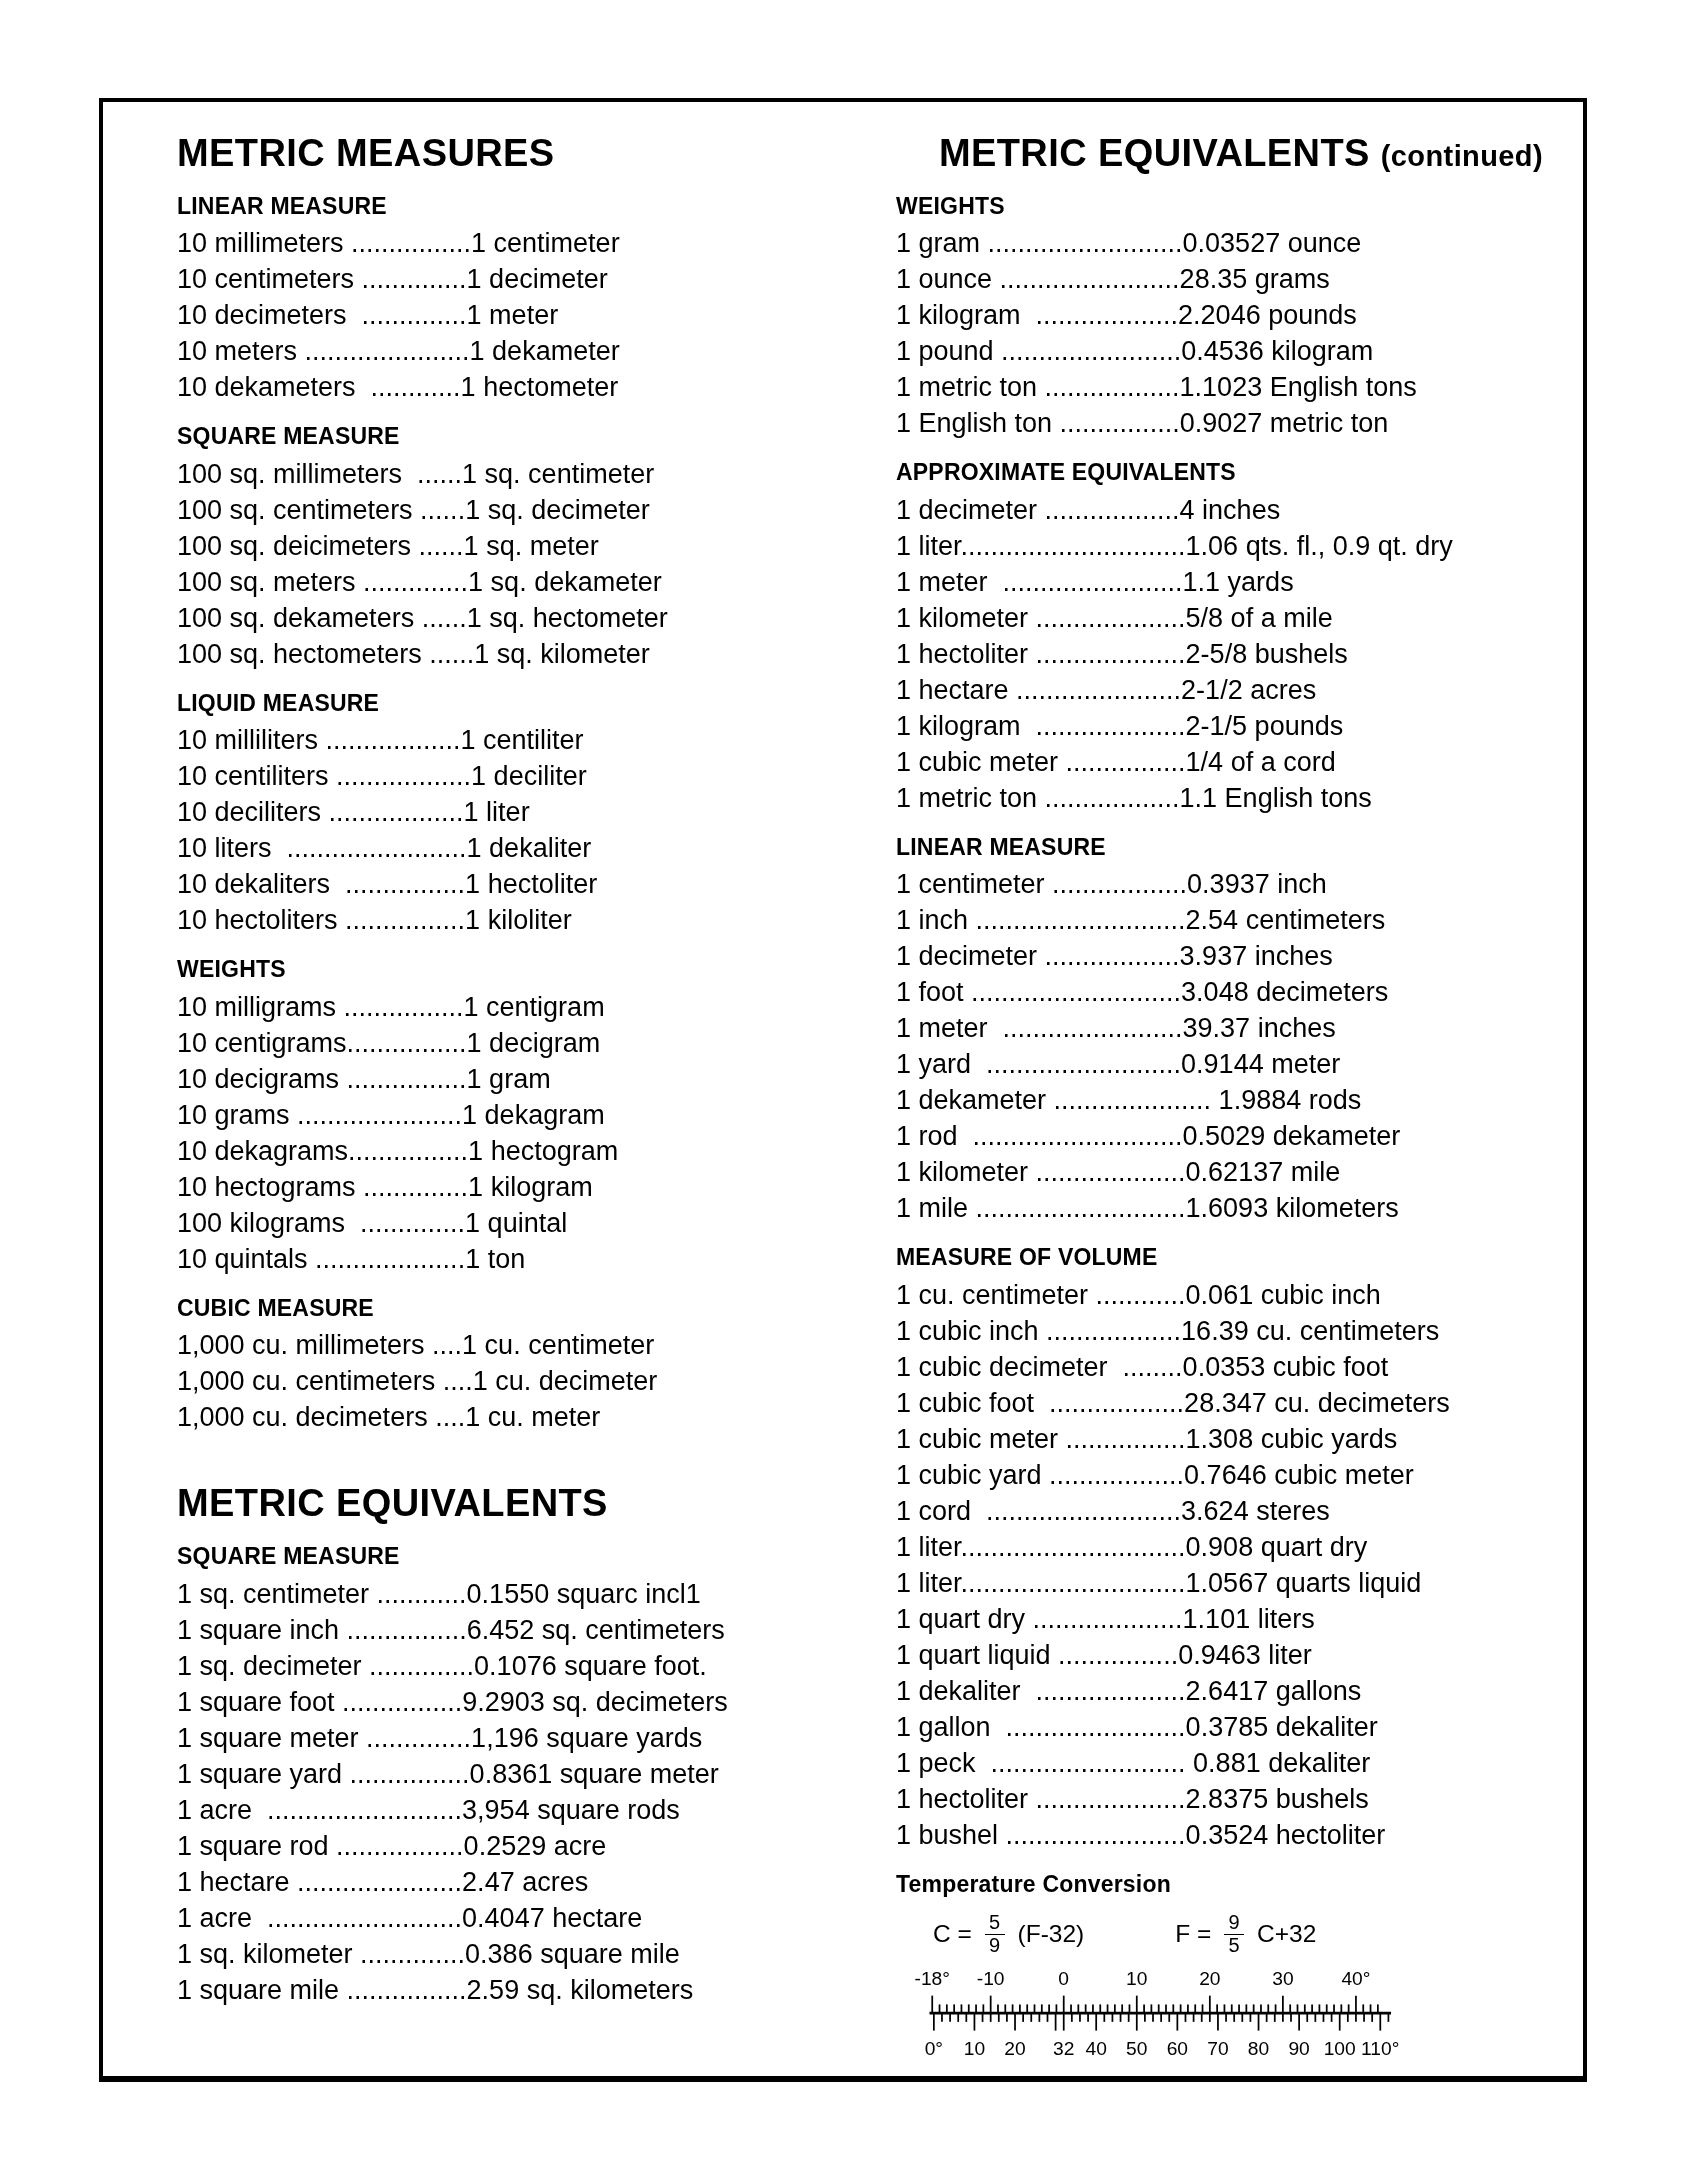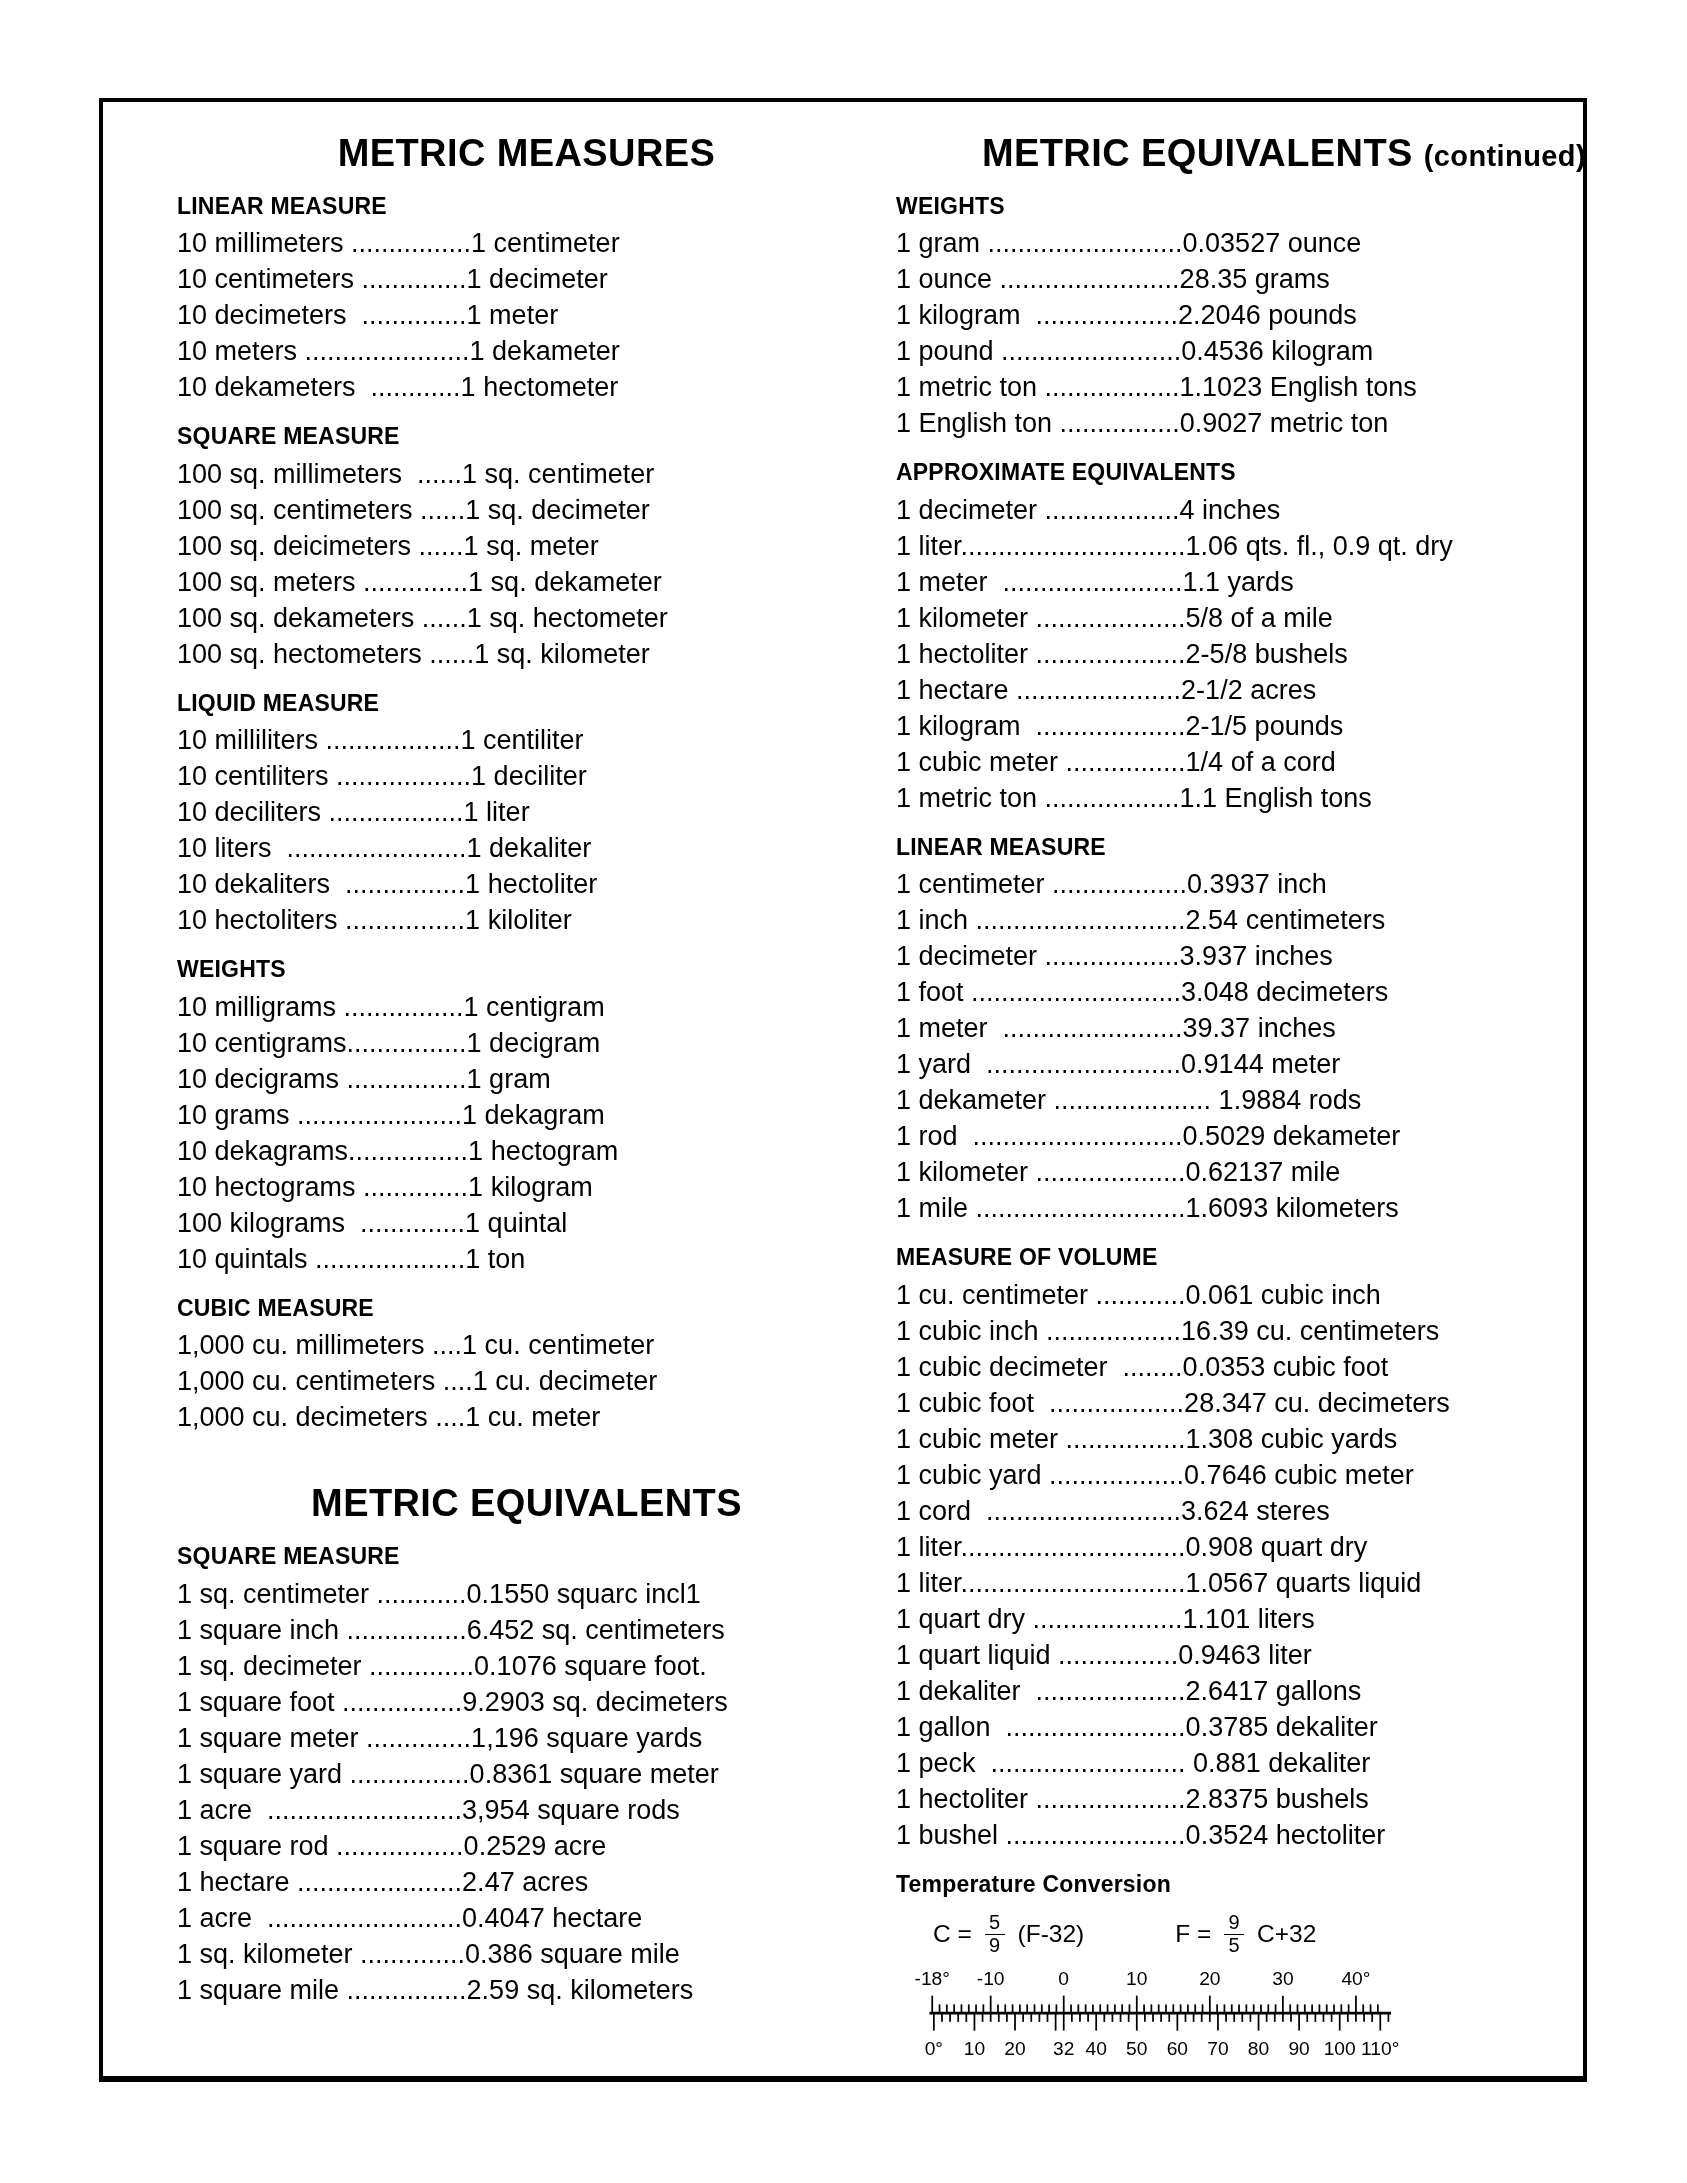--- a/index.html
+++ b/index.html
@@ -4,22 +4,22 @@
 <style>
   html,body{margin:0;padding:0;background:#ffffff;}
   .page{position:relative;width:1687px;height:2184px;background:#ffffff;color:#000;
         font-family:"Liberation Sans", sans-serif;}
   .frame{position:absolute;left:99px;top:98px;width:1488px;height:1984px;
          border:4.4px solid #000;border-bottom-width:6.1px;box-sizing:border-box;background:#fff;}
   .col{position:absolute;top:24.5px;}
   .col-left{left:74px;width:699px;}
   .col-right{left:793px;width:690px;}
   h1.doc-title{font-size:38px;font-weight:bold;margin:5.2px 0 17.5px;letter-spacing:0.4px;}
-  .col-left h1.doc-title{text-align:center;}
-  .col-right h1.doc-title{text-align:right;}
+  .col-left h1.doc-title{}
+  .col-right h1.doc-title{text-align:center;}
   h1.doc-title .cont{font-size:29px;font-weight:bold;}
   .doc-title.second{margin-top:47px;}
   .sec-heading{font-size:23px;font-weight:bold;margin:18.3px 0 5.2px;letter-spacing:0.2px;}
   .row{font-size:27px;line-height:36px;white-space:pre;}
   .temp-block{margin-top:1px;}
   .formulas{display:flex;gap:91px;align-items:center;margin:14px 0 7px 37px;font-size:24.5px;}
   .formula{display:flex;align-items:center;white-space:pre;}
   .frac{display:inline-block;text-align:center;font-size:20px;line-height:1.08;margin:0 6.1px;}
   .frac .num{display:block;border-bottom:1.7px solid #000;padding:0 4.4px 0.9px;}
   .frac .den{display:block;}

